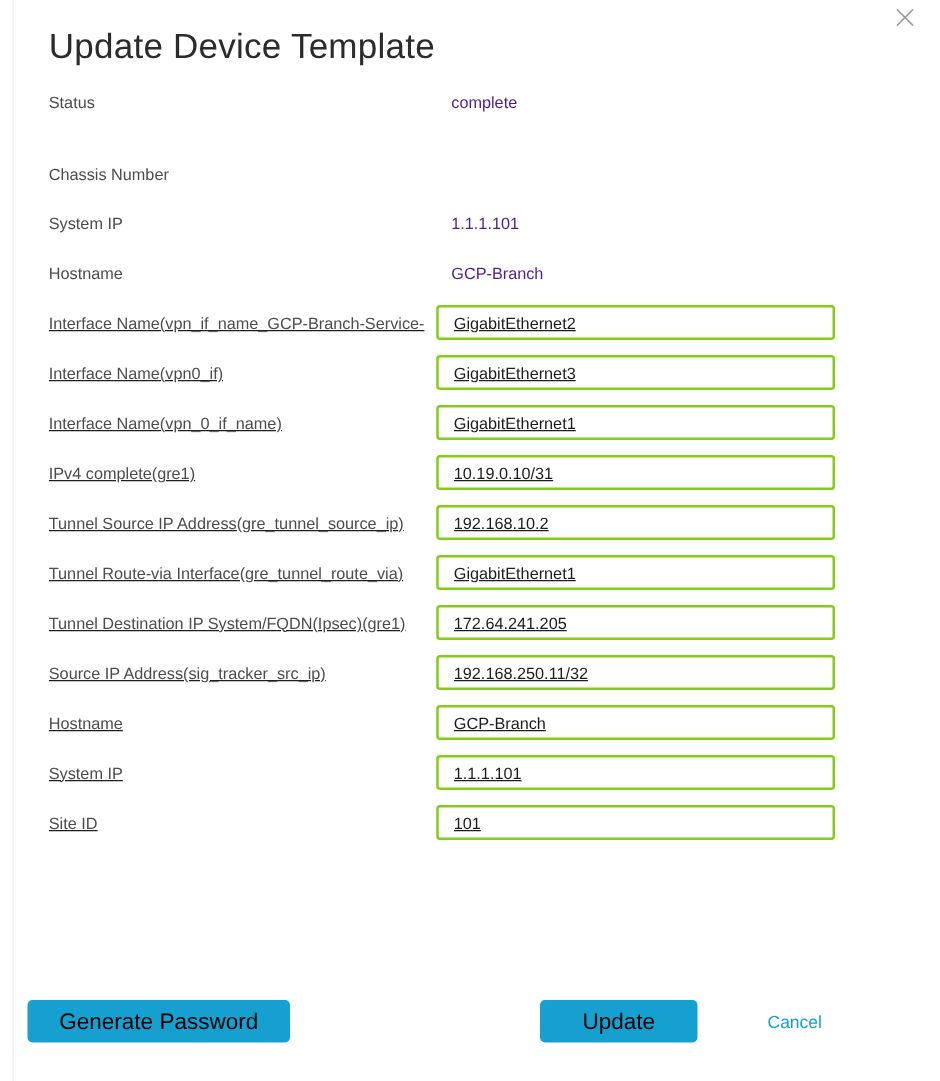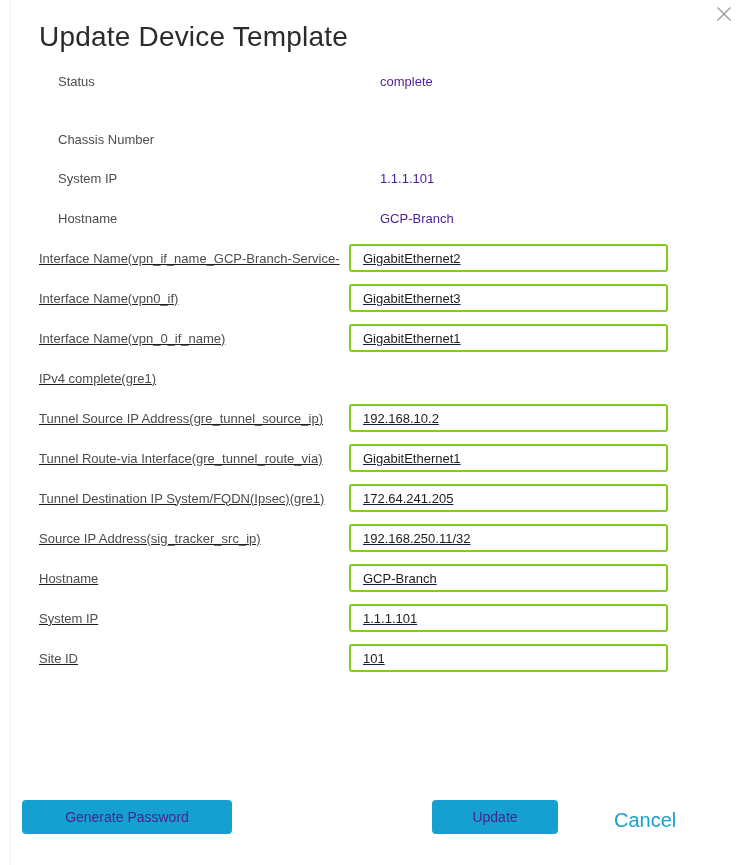--- a/index.html
+++ b/index.html
@@ -41,21 +41,20 @@
     font-size: 13.5px;
     line-height: 17px;
     white-space: nowrap;
   }
   .section-heading .bold { font-weight: bold; color: #3d3d3d; }
   .section-heading .hint { font-weight: 400; color: #6e6e6e; }
   .srow {
     display: flex;
     height: 16px;
     align-items: flex-end;
-    margin-left: 19px;
   }
   .srow .label {
     flex: 0 0 310px;
     font-size: 13px;
     color: #4c4c4c;
     line-height: 16px;
   }
   .srow .value {
     font-size: 13px;
     color: #4c1d95;
@@ -96,31 +95,31 @@
   .footer {
     position: absolute;
     left: 0; top: 800px;
     width: 752px; height: 34px;
   }
   .btn {
     position: absolute;
     height: 34px;
     border: none;
     border-radius: 4px;
-    color: #4c1d95;
+    color: #000000;
     font-family: "Liberation Sans", "DejaVu Sans", sans-serif;
-    font-size: 14px;
+    font-size: 18px;
     cursor: pointer;
   }
   .btn-generate { left: 22px;  width: 210px; }
   .btn-update   { left: 432px; width: 126px; }
   .cancel-link {
     position: absolute;
     left: 614px; top: 9px;
-    font-size: 20px;
+    font-size: 14px;
     text-decoration: none;
     cursor: pointer;
   }
 </style>
 </head>
 <body>
 
 <div class="modal">
   <div class="left-edge"></div>
 
@@ -162,20 +161,21 @@
       <div class="irow">
         <div class="label">Interface Name(vpn0_if)</div>
         <input type="text" value="GigabitEthernet3" style="">
       </div>
       <div class="irow">
         <div class="label">Interface Name(vpn_0_if_name)</div>
         <input type="text" value="GigabitEthernet1" style="">
       </div>
       <div class="irow">
         <div class="label">IPv4 complete(gre1)</div>
+        <input type="text" value="10.19.0.10/31" style="">
       </div>
       <div class="irow">
         <div class="label">Tunnel Source IP Address(gre_tunnel_source_ip)</div>
         <input type="text" value="192.168.10.2" style="">
       </div>
       <div class="irow">
         <div class="label">Tunnel Route-via Interface(gre_tunnel_route_via)</div>
         <input type="text" value="GigabitEthernet1" style="">
       </div>
       <div class="irow">

